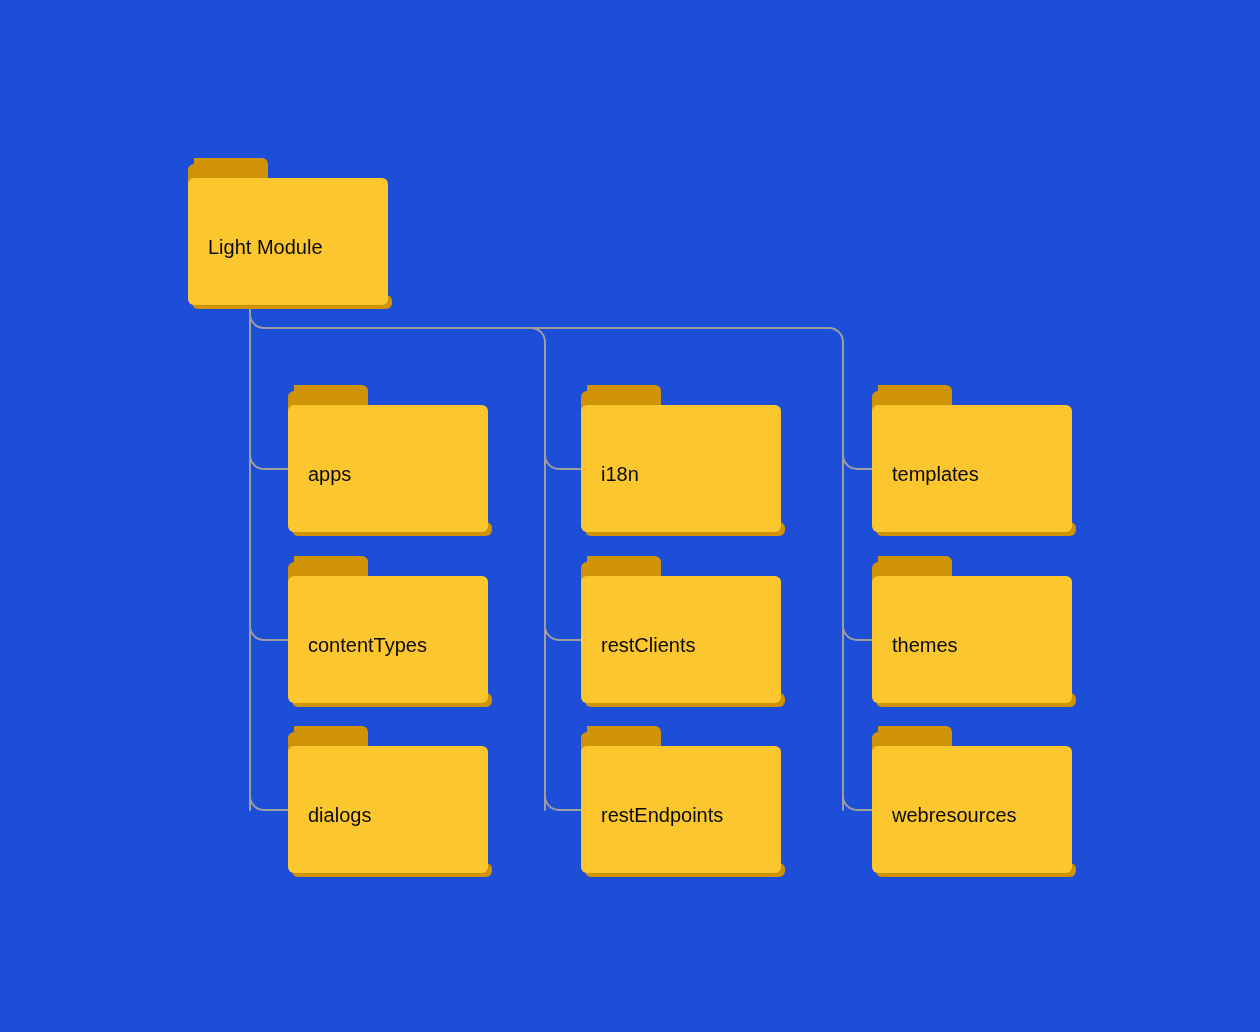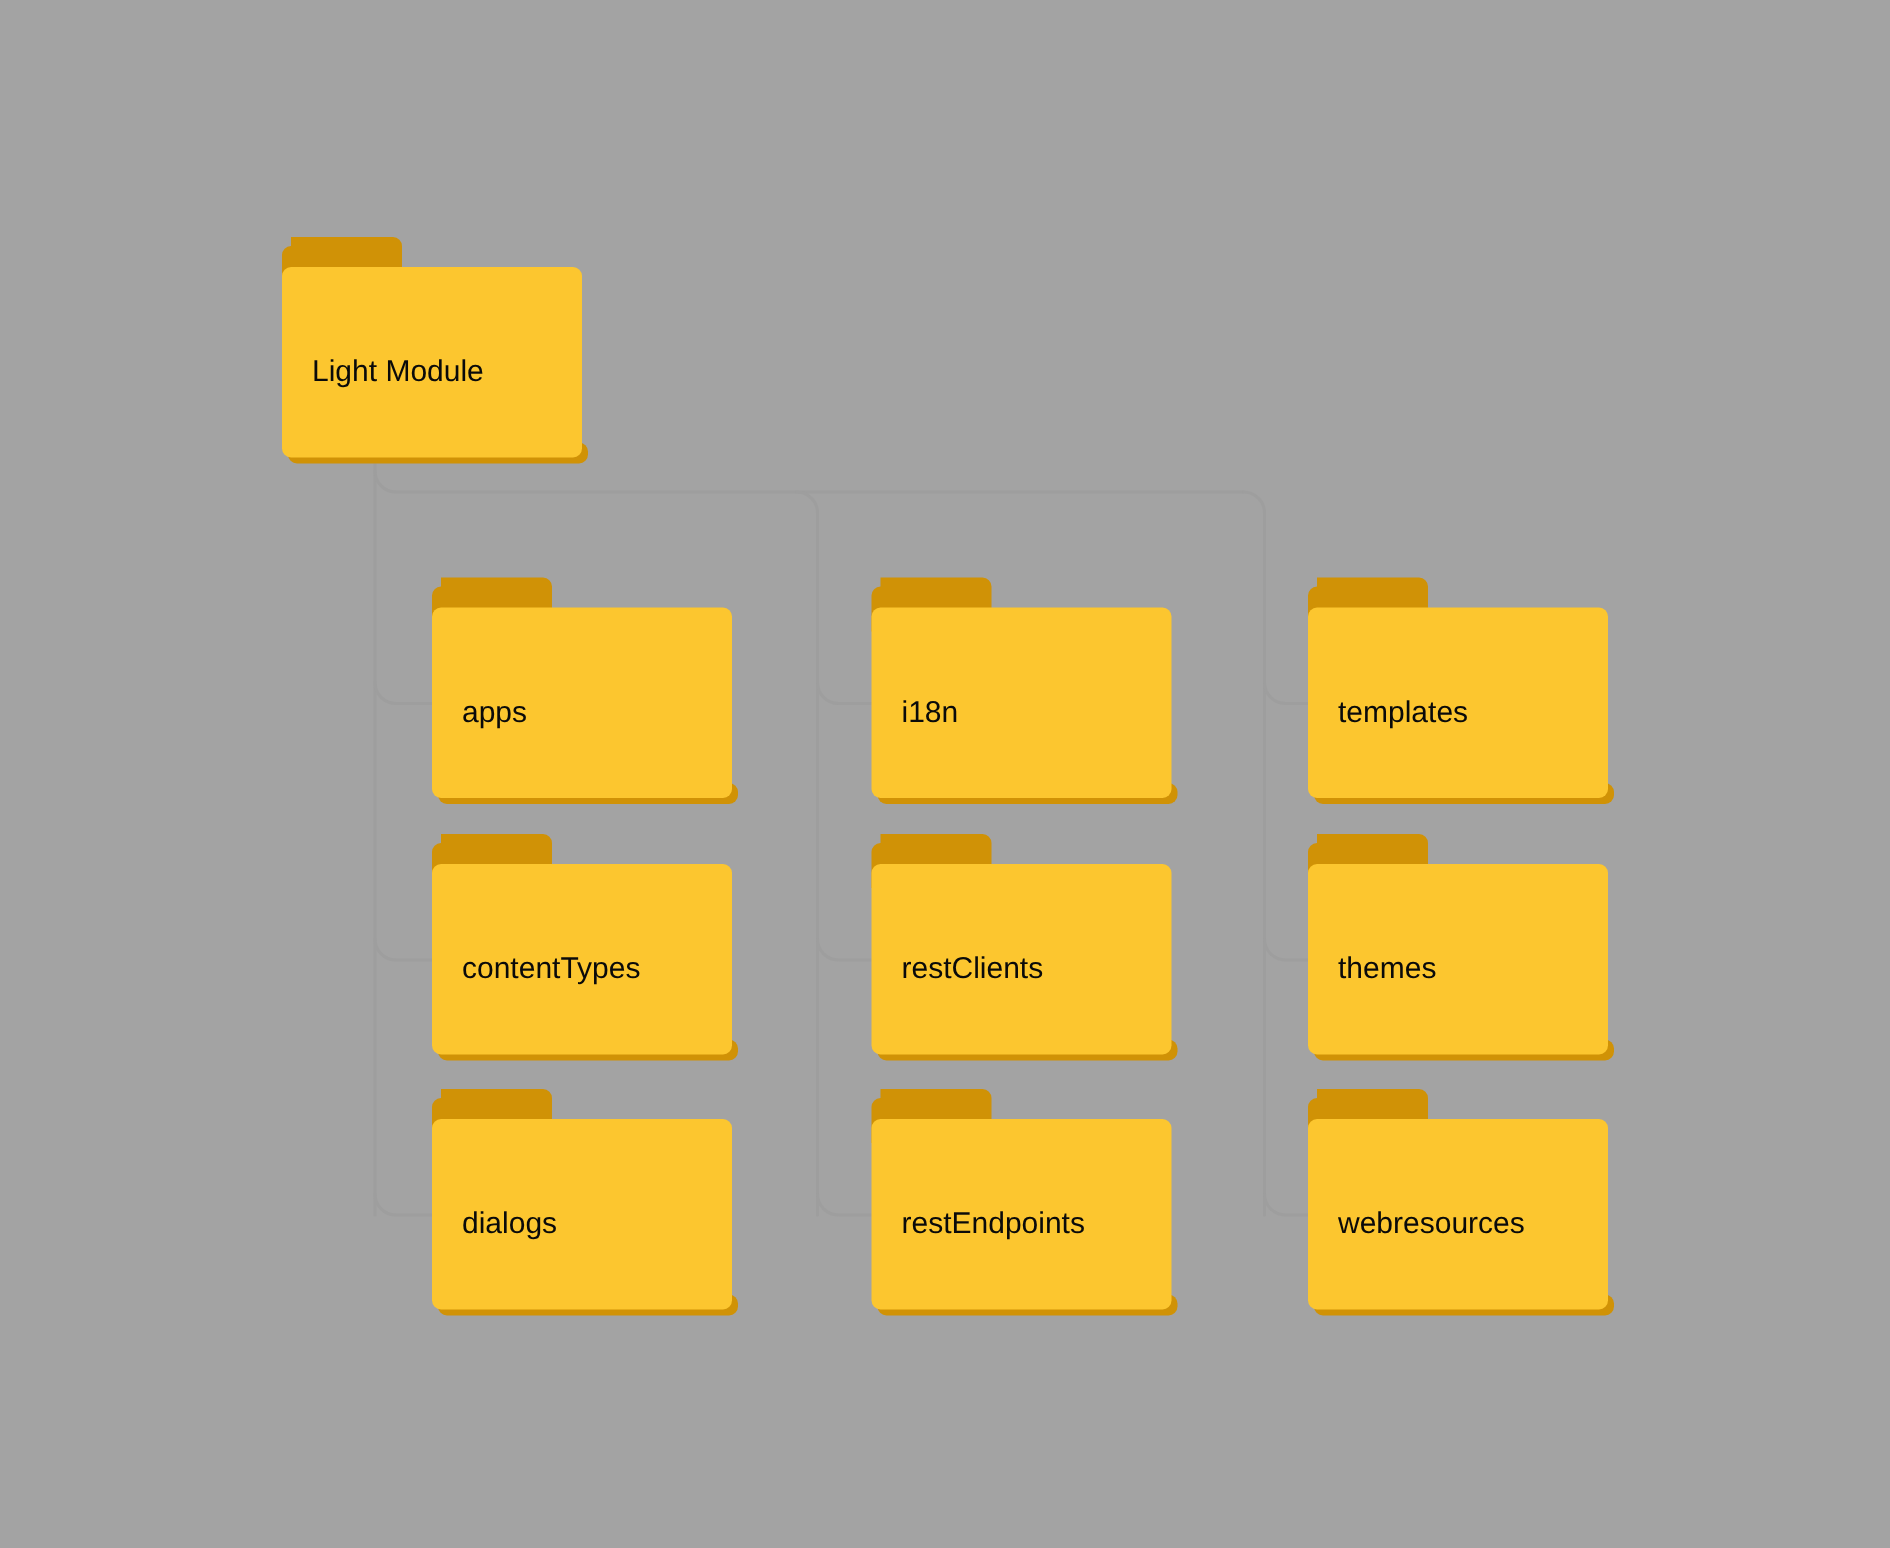--- a/index.html
+++ b/index.html
@@ -11,21 +11,21 @@
   body {
     width: 1260px;
     height: 1032px;
     font-family: "Liberation Sans", "DejaVu Sans", sans-serif;
     overflow: hidden;
   }
   #diagram-root {
     position: relative;
     width: 1260px;
     height: 1032px;
-    background: #a3a3a3;
+    background: #1d4ed8;
   }
   #diagram-svg {
     position: absolute;
     top: 0;
     left: 0;
     width: 1260px;
     height: 1032px;
     display: block;
   }
   .folder-label {

